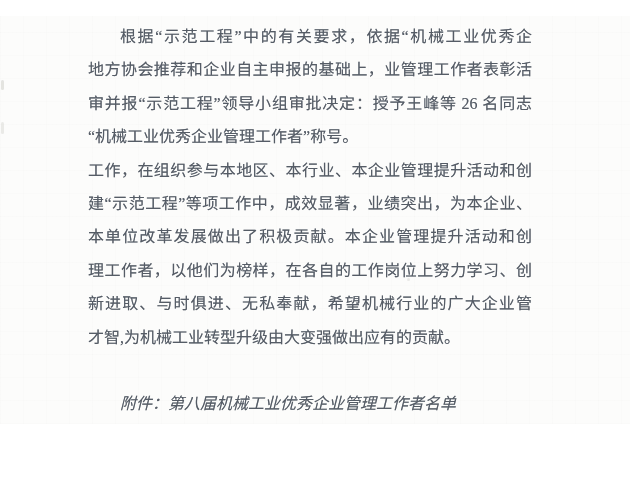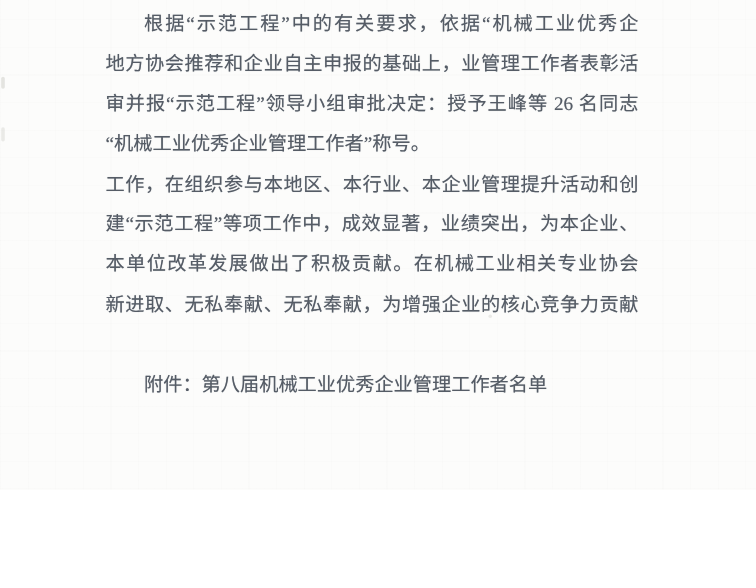--- a/index.html
+++ b/index.html
@@ -12,20 +12,21 @@
   .page {
     position: relative;
     width: 630px;
     height: 408px;
     background-color: #fcfcfb;
     background-image:
       repeating-linear-gradient(90deg, rgba(120,120,115,0.015) 0 1px, transparent 1px 23px),
       repeating-linear-gradient(0deg, rgba(120,120,115,0.015) 0 1px, transparent 1px 23px);
     overflow: hidden;
     font-family: "Liberation Serif", "DejaVu Serif", serif;
+    margin-top: 16px;
   }
   .doc {
     position: absolute;
     left: 88px;
     top: 4px;
     width: 444px;
     color: #555c66;
     font-size: 16px;
     line-height: 33.4px;
     text-shadow: 0 0 0.6px rgba(90,97,107,0.55);
@@ -34,21 +35,21 @@
   .line {
     height: 33.4px;
     overflow: hidden;
   }
   
   .j {
     text-align: justify;
     text-align-last: justify;
   }
   .indent { text-indent: 32px; }
-  .attach { margin-top: 33.4px; }
+  .attach { margin-top: 33.4px; font-style: italic; }
   
   .artifact {
     position: absolute;
     background: #cfcfcb;
     border-radius: 2px;
     opacity: 0.55;
   }
   .a1 { left: 1px;  top: 64px;  width: 3px; height: 10px; }
   .a2 { left: 1px;  top: 106px; width: 3px; height: 12px; opacity: 0.4; }
   .a3 { left: 0;    top: 450px; width: 4px; height: 6px;  opacity: 0.45; }
@@ -73,22 +74,24 @@
     <div class="para">
       <div class="line j indent">根据“示范工程”中的有关要求，依据“机械工业优秀企</div>
       <div class="line j">地方协会推荐和企业自主申报的基础上，业管理工作者表彰活动</div>
       <div class="line j">审并报“示范工程”领导小组审批决定：授予王峰等 26 名同志</div>
       <div class="line">“机械工业优秀企业管理工作者”称号。</div>
     </div>
 
     <div class="para">
       <div class="line j">工作，在组织参与本地区、本行业、本企业管理提升活动和创</div>
       <div class="line j">建“示范工程”等项工作中，成效显著，业绩突出，为本企业、</div>
-      <div class="line j">本单位改革发展做出了积极贡献。在机械工业相关专业协会</div>
-      <div class="line j">新进取、无私奉献、无私奉献，为增强企业的核心竞争力贡献</div>
+      <div class="line j">本单位改革发展做出了积极贡献。本企业管理提升活动和创</div>
+      <div class="line j">理工作者，以他们为榜样，在各自的工作岗位上努力学习、创</div>
+      <div class="line j">新进取、与时俱进、无私奉献，希望机械行业的广大企业管</div>
+      <div class="line">才智,为机械工业转型升级由大变强做出应有的贡献。</div>
     </div>
 
     <div class="para attach">
       <div class="line indent">附件：第八届机械工业优秀企业管理工作者名单</div>
     </div>
 
   </div>
 </div>
 
 </body></html>

